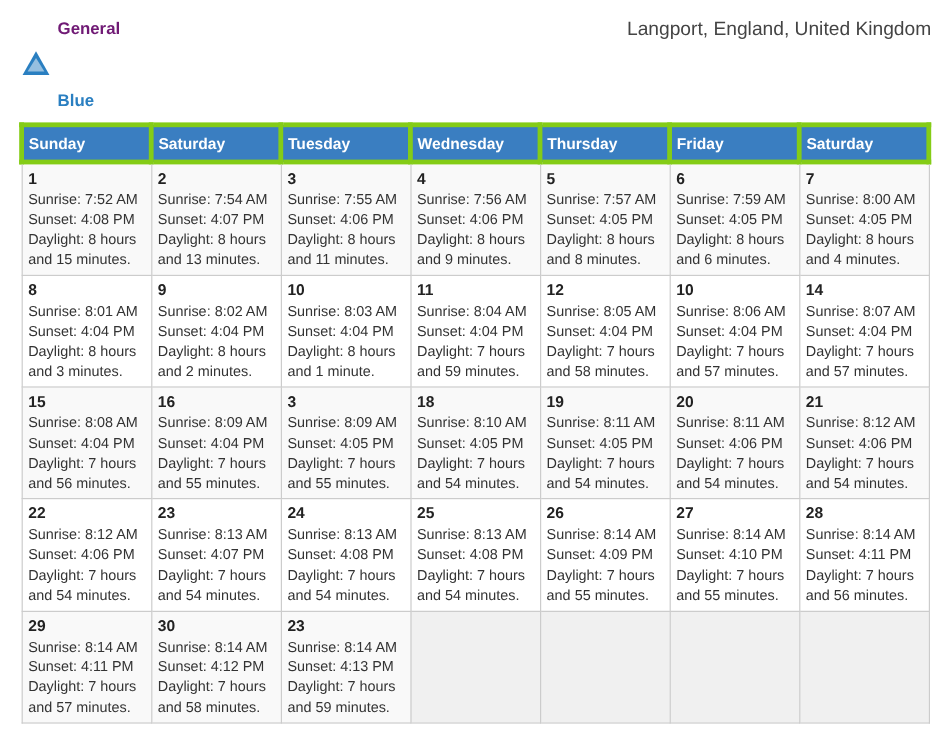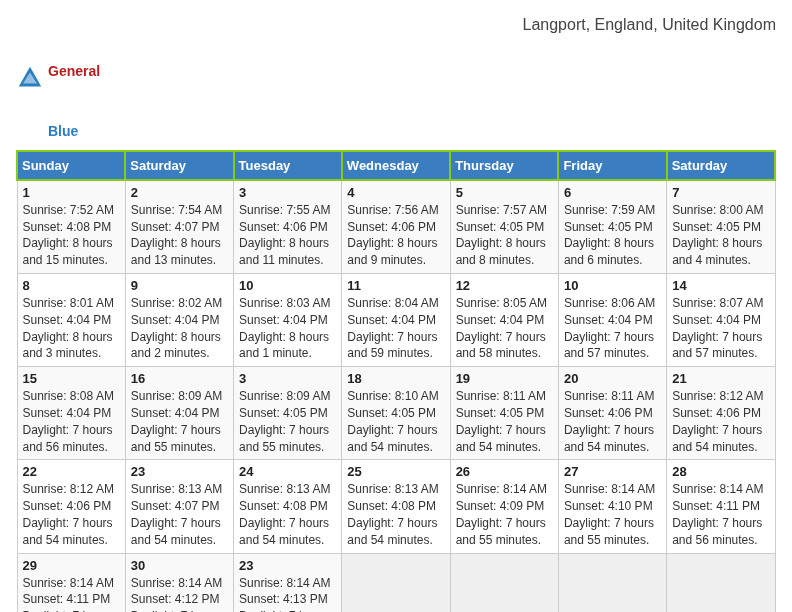--- a/index.html
+++ b/index.html
@@ -22,21 +22,21 @@
       gap: 4px;
     }
     .logo-text {
       display: flex;
       flex-direction: column;
       font-size: 14px;
       font-weight: bold;
       color: #333;
       line-height: 1.1;
     }
-    .logo-text span:first-child { color: #b91c1c; margin-top: 48px; }
+    .logo-text span:first-child { color: #701a75; }
     .logo-text span:last-child { color: #2a7fc1; margin-top: 45px; }
     .logo-icon {
       width: 28px;
       height: 28px;
     }
     .title-block {
       text-align: right;
     }
     .title-block h1 {
       font-size: 32px;
@@ -52,21 +52,21 @@
       width: 100%;
       border-collapse: collapse;
       font-size: 11px;
     }
     .calendar thead tr th {
       background-color: #3a7ec1;
       color: #fff;
       padding: 6px 4px;
       font-size: 13px;
       font-weight: bold;
-      border: 2px solid #84cc16;
+      border: 4px solid #84cc16;
       text-align: left;
     }
     .calendar tbody tr td {
       border: 1px solid #ccc;
       vertical-align: top;
       padding: 4px 5px;
       width: 108px;
       min-height: 80px;
       background: #fff;
     }

